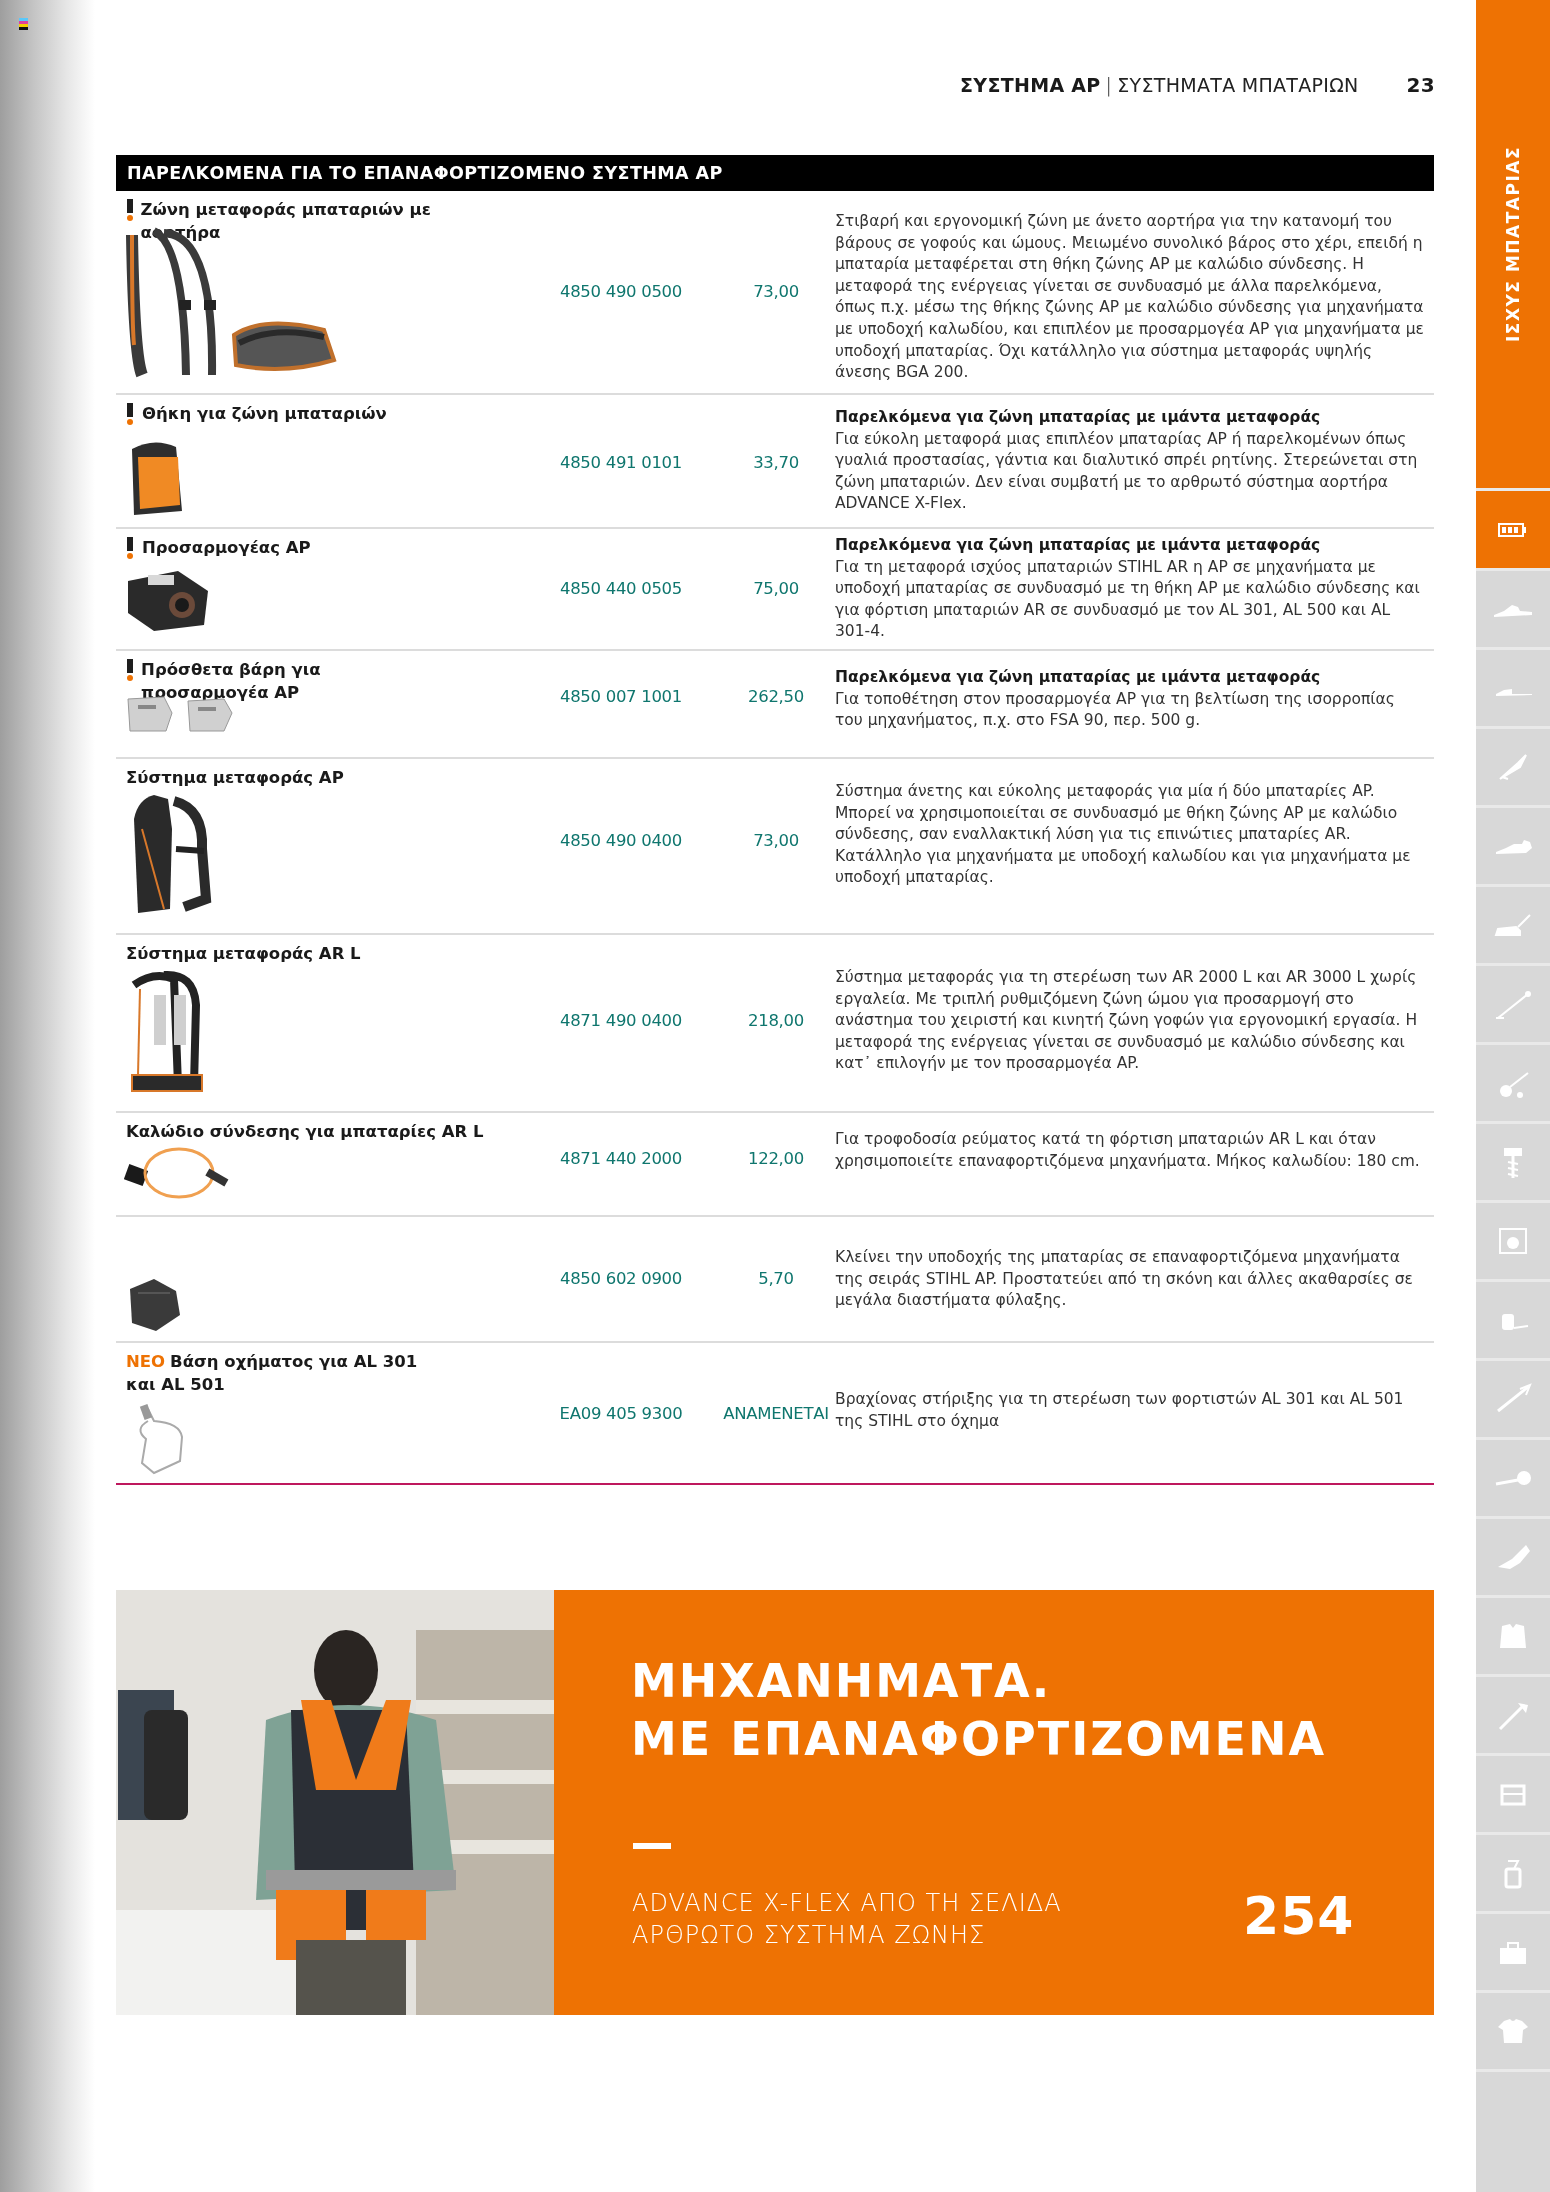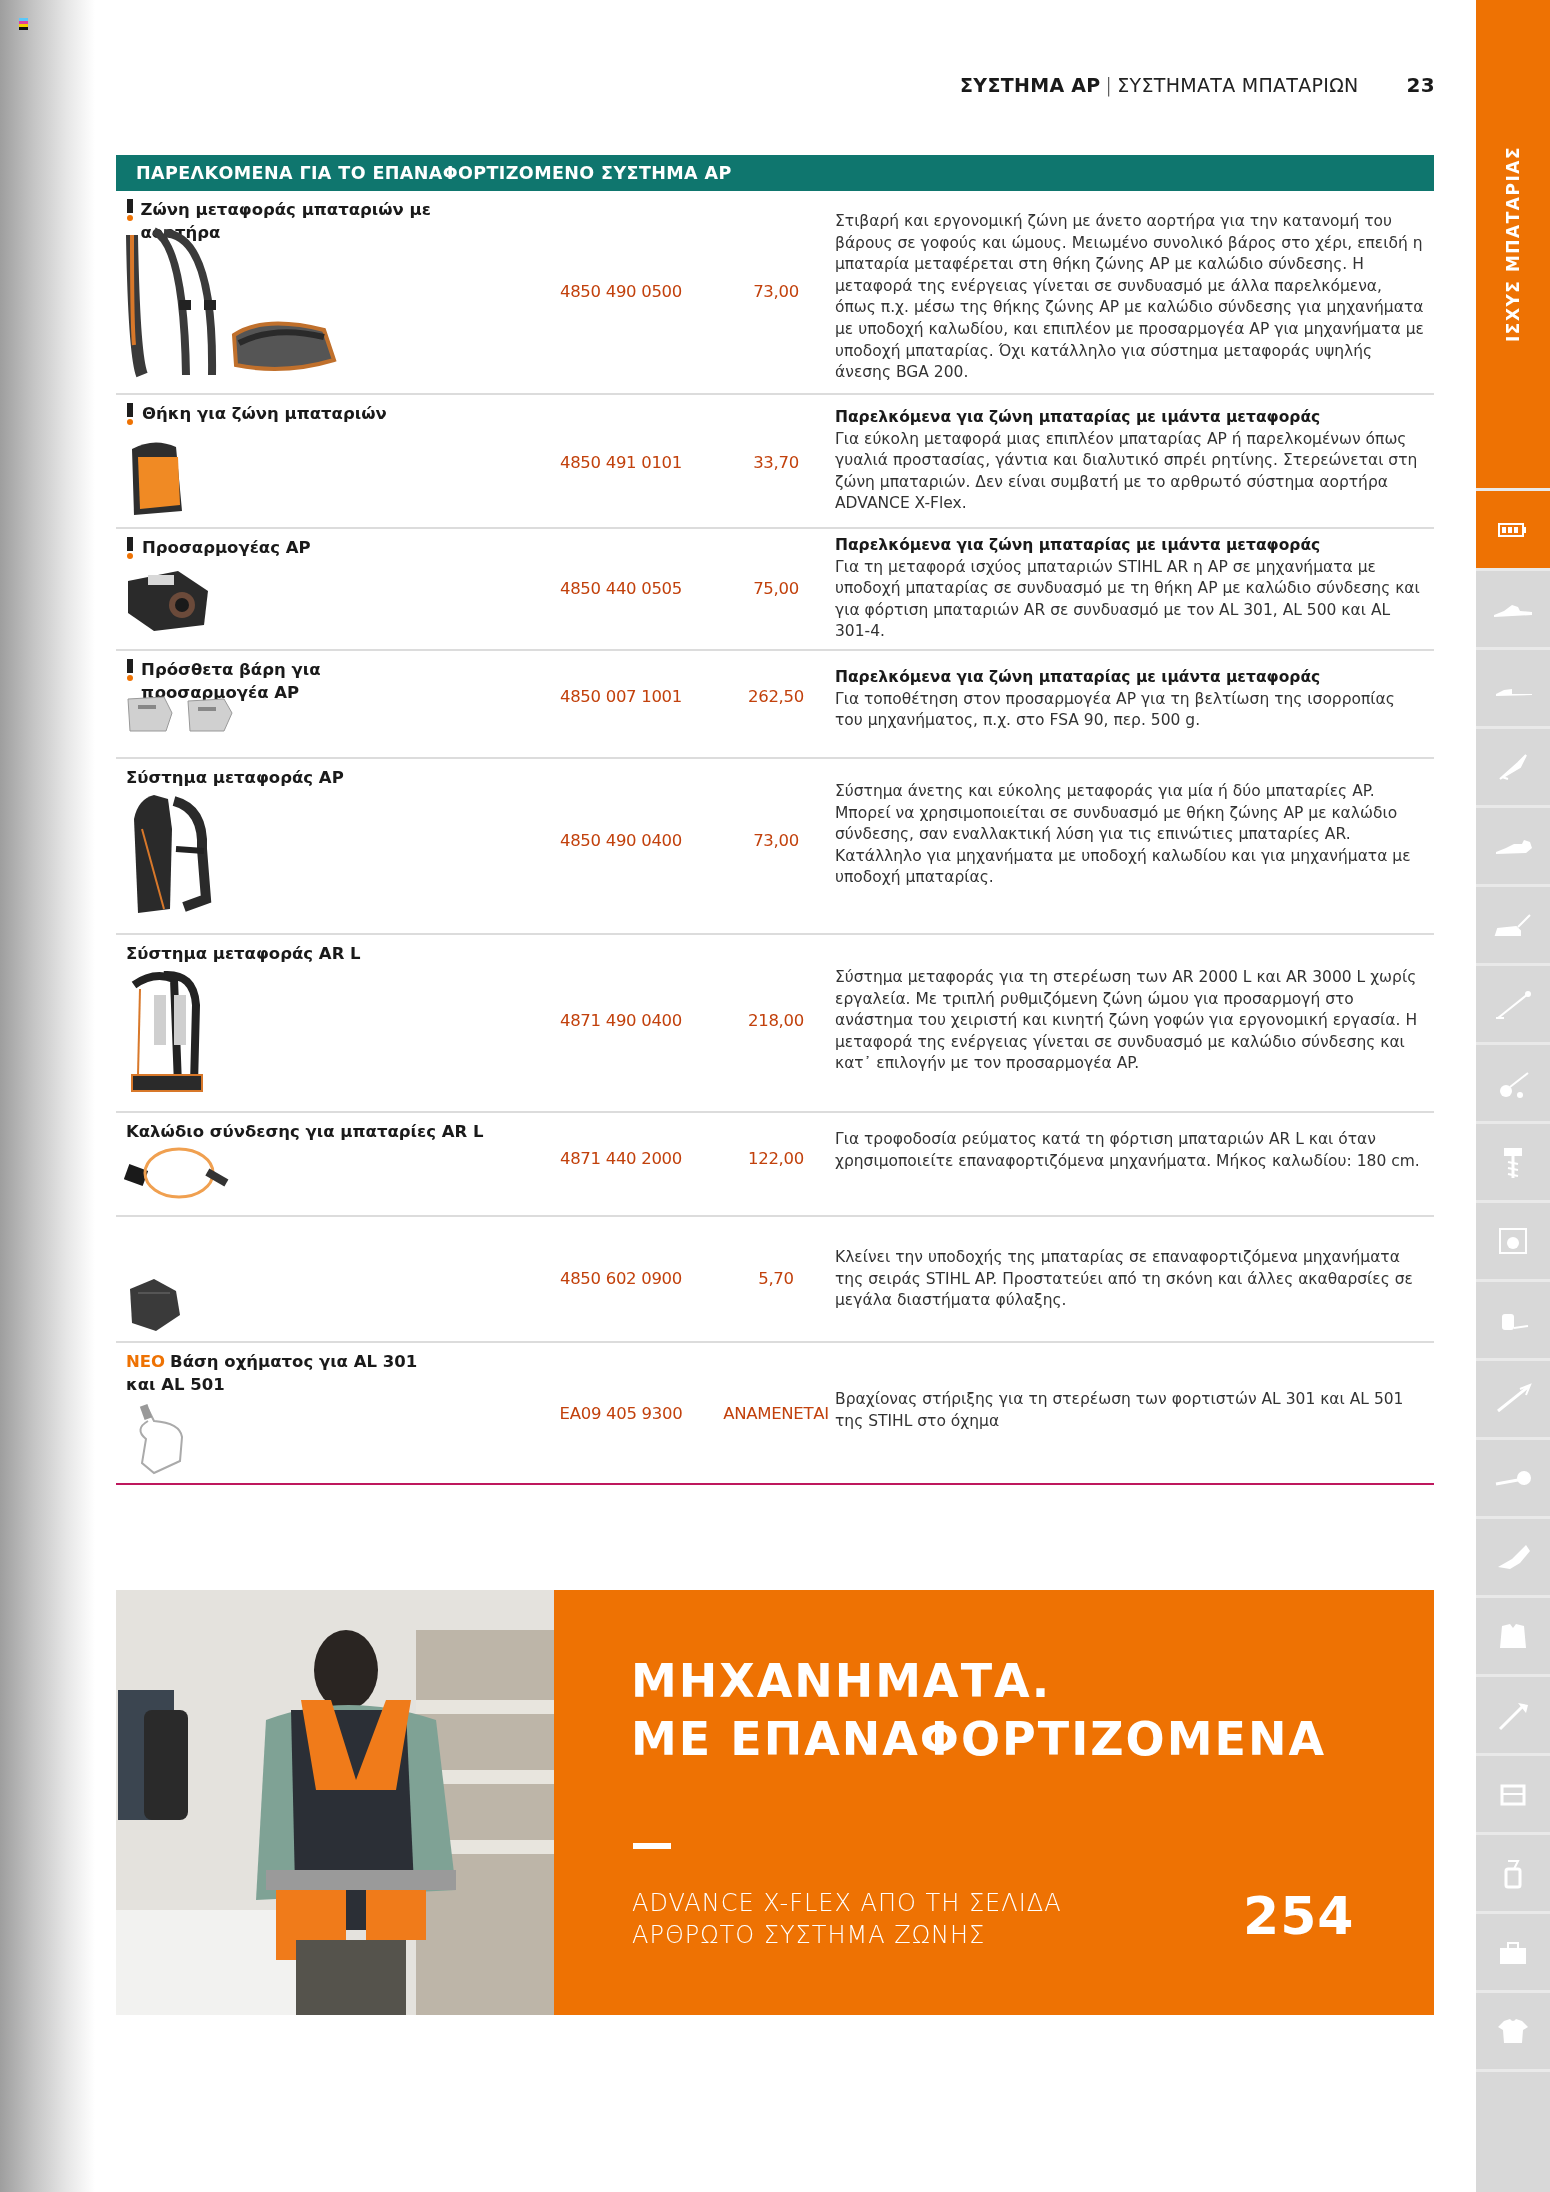--- a/index.html
+++ b/index.html
@@ -39,22 +39,22 @@
     display: flex; align-items: center; justify-content: center;
   }
   .side-tab {
     position: absolute; left: 0; width: 74px; height: 76px; background: #d8d8d8;
     display: flex; align-items: center; justify-content: center;
   }
   .side-tab svg { width: 46px; height: 40px; }
 
   .table-wrap { position: absolute; left: 116px; top: 155px; width: 1318px; }
   .table-title {
-    background: #0f766e; color: #fff; height: 36px; line-height: 36px;
-    padding-left: 20px; font-weight: 700; font-size: 17.5px; letter-spacing: 0.4px;
+    background: #000000; color: #fff; height: 36px; line-height: 36px;
+    padding-left: 11px; font-weight: 700; font-size: 17.5px; letter-spacing: 0.4px;
   }
   .col-headers {
     height: 74px - 38px; display: flex; align-items: center; height: 36px;
     border-bottom: 2px solid #8a8a8a; font-weight: 700; font-size: 15px;
   }
   .ch-code { position: absolute; left: 450px; width: 150px; text-align: center; }
   .ch-price { position: absolute; left: 595px; width: 125px; text-align: center; }
   .ch-desc { position: absolute; left: 720px; width: 598px; text-align: center; }
   .col-headers { position: relative; }
 
@@ -63,21 +63,21 @@
   .row .name {
     position: absolute; left: 10px; top: 7px; font-weight: 700; font-size: 16.5px; line-height: 23px;
     display: flex; align-items: flex-start; max-width: 320px;
   }
   .row .name .bang { display: inline-block; width: 8px; height: 22px; margin-right: 8px; margin-top: 1px; position: relative; }
   .row .name .bang::before { content: ""; position: absolute; left: 1px; top: 0; width: 6px; height: 14px; background: #1e1e1e; }
   .row .name .bang::after { content: ""; position: absolute; left: 1px; top: 16px; width: 6px; height: 6px; background: #ee7203; border-radius: 50%; }
   .row .name .neo { color: #ee7203; margin-right: 5px; }
   .row .thumb { position: absolute; left: 8px; }
   .row .code, .row .price {
-    position: absolute; font-size: 16.5px; color: #c2410c; text-align: center; letter-spacing: -0.3px;
+    position: absolute; font-size: 16.5px; color: #0f766e; text-align: center; letter-spacing: -0.3px;
   }
   .row .code { left: 405px; width: 200px; }
   .row .price { left: 580px; width: 160px; }
   .row .desc {
     position: absolute; left: 719px; width: 590px; font-size: 15.5px; line-height: 21.6px; color: #333;
   }
   .row .desc .dtitle { font-weight: 700; color: #1a1a1a; display: block; }
 
   .promo { position: absolute; left: 116px; top: 1590px; width: 1318px; height: 425px; display: flex; }
   .promo-photo { width: 438px; height: 425px; position: relative; overflow: hidden;

